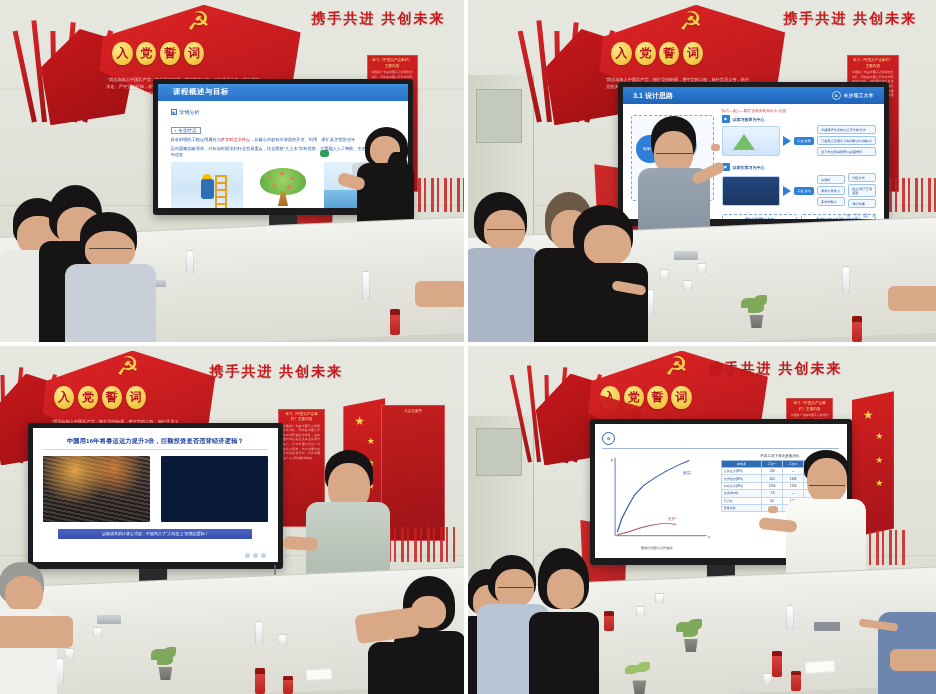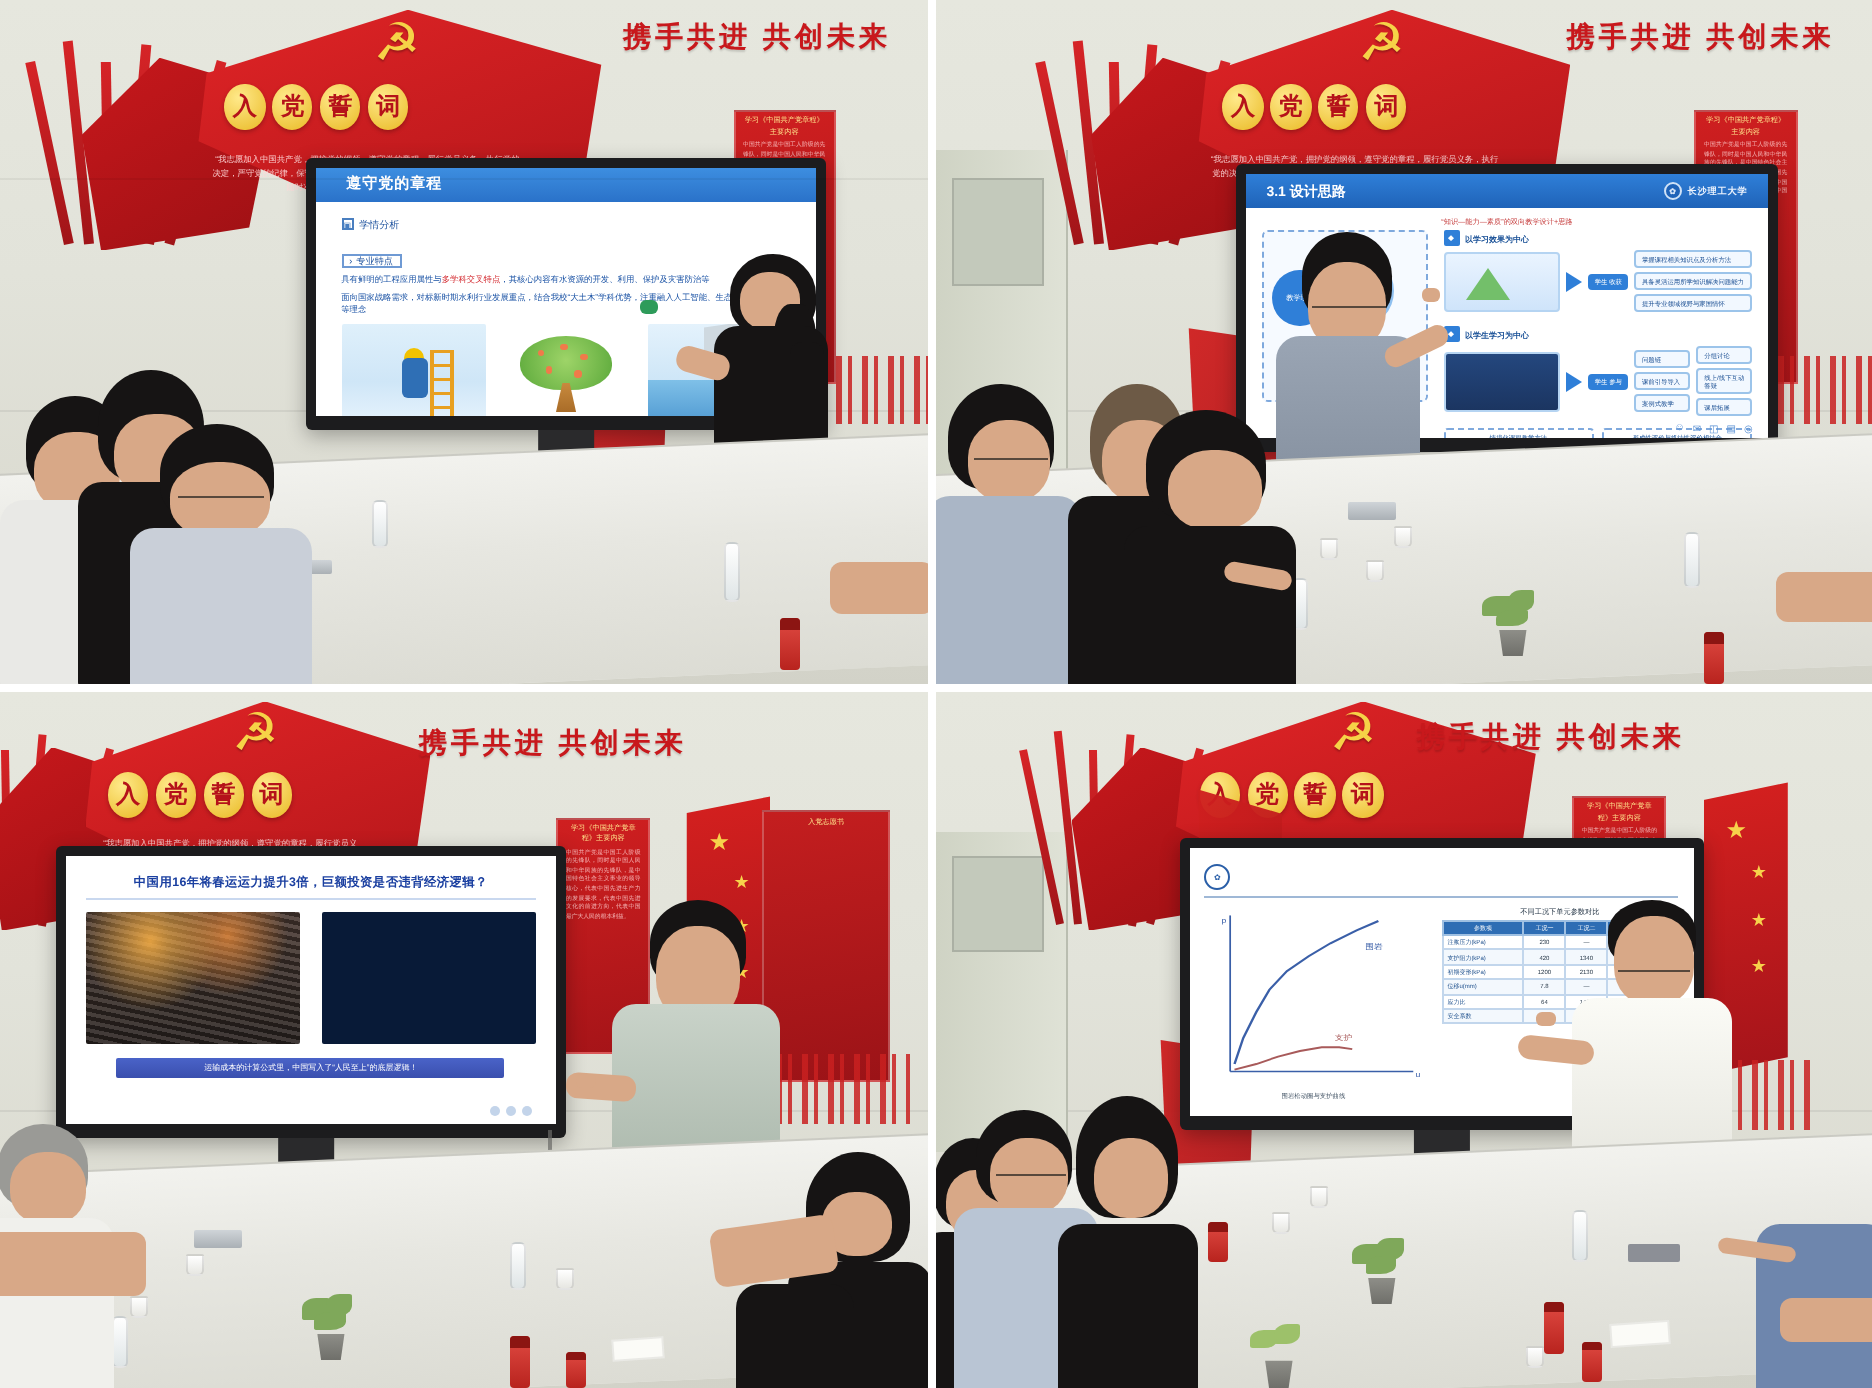--- a/index.html
+++ b/index.html
@@ -552,21 +552,21 @@
 
     <div class="poster poster-a">
       <span class="ptitle">学习《中国共产党章程》主要内容</span>
       <span class="pbody">中国共产党是中国工人阶级的先锋队，同时是中国人民和中华民族的先锋队，是中国特色社会主义事业的领导核心，代表中国先进生产力的发展要求，代表中国先进文化的前进方向，代表中国最广大人民的根本利益。</span>
     </div>
     <div class="skyline"></div>
     <div class="red-flag-fabric" style="left:62%; bottom:26%; width:10%; height:26%;"></div>
 
     <div class="tv" style="left:33%; top:23%; width:56%; height:40%;">
       <div class="tv-screen slide1">
-        <div class="s-head">遵守党的章程</div>
+        <div class="s-head">课程概述与目标</div>
         <div class="s-body">
           <div class="bullet-line">
             <span class="bx">▣</span>
             <span>学情分析</span>
           </div>
           <div class="tag-box">
             <span>›</span>
             <span>专业特点</span>
           </div>
           <div class="para">

